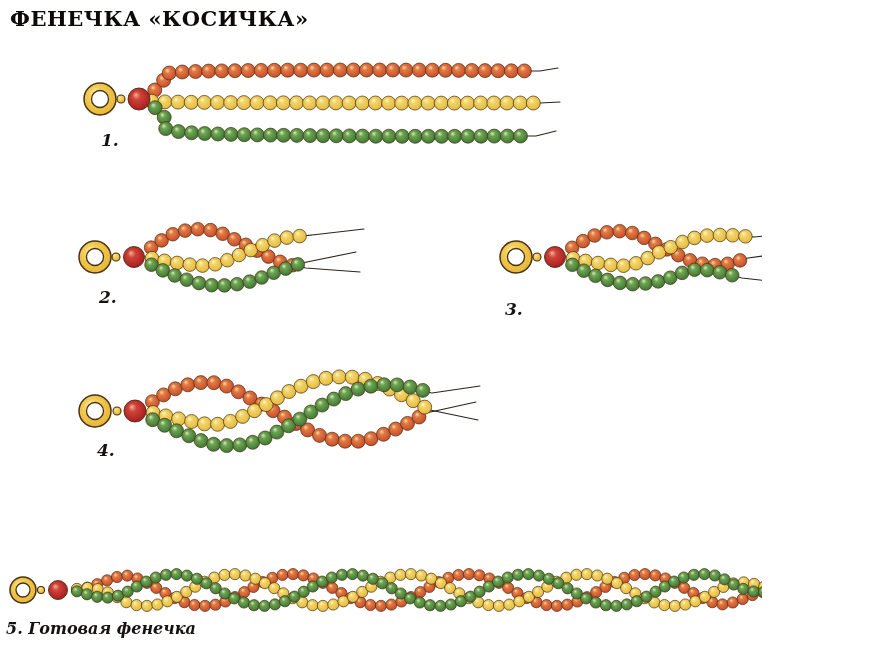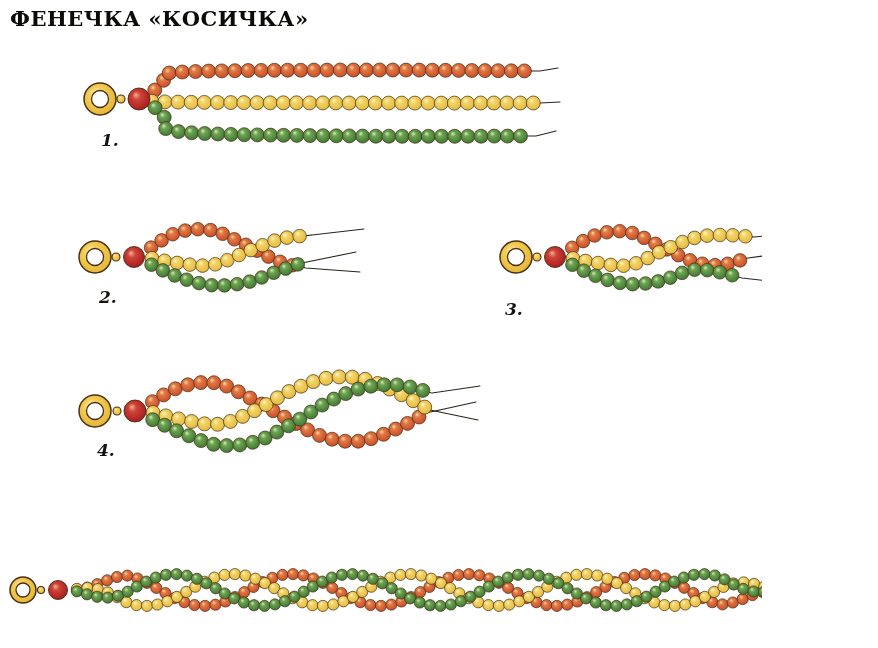--- a/index.html
+++ b/index.html
@@ -602,13 +602,14 @@
           <ellipse cx="0" cy="0" rx="21" ry="13" fill="url(#grad-gold)" stroke="#4a3014" stroke-width="1.4"></ellipse>
           <ellipse cx="1.5" cy="0" rx="12.5" ry="6.8" fill="#ffffff" stroke="#4a3014" stroke-width="1.1"></ellipse>
         </g>
       </g>
     </svg>
 
   <div class="step-label l1">1.</div>
   <div class="step-label l2">2.</div>
   <div class="step-label l3">3.</div>
   <div class="step-label l4">4.</div>
+  <div class="step-label l5">5. Готовая фенечка</div>
 </div>
 
 </body></html>

